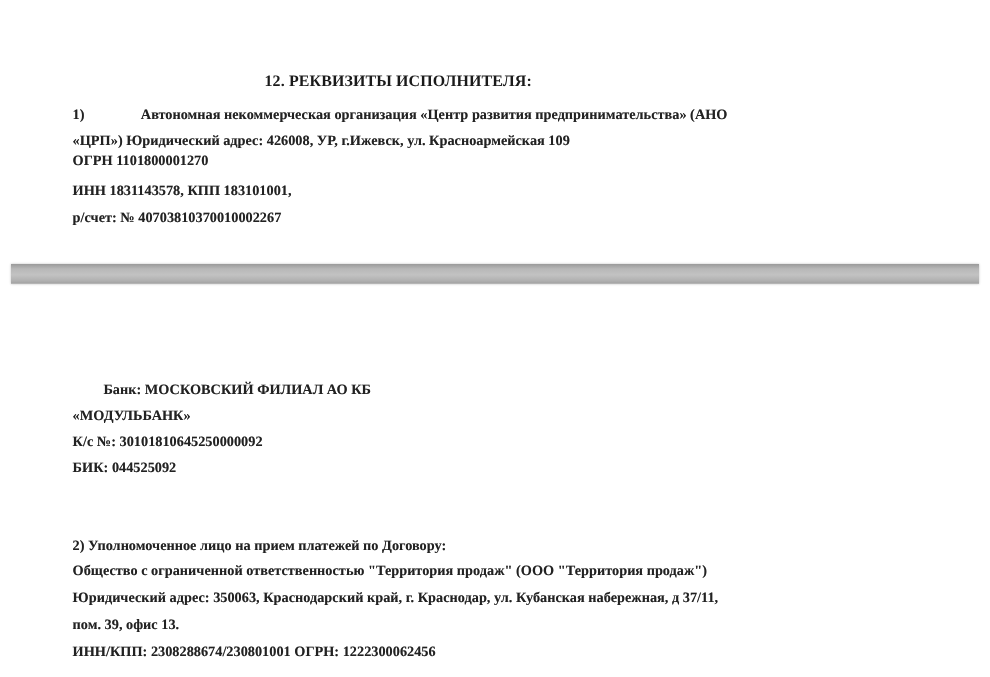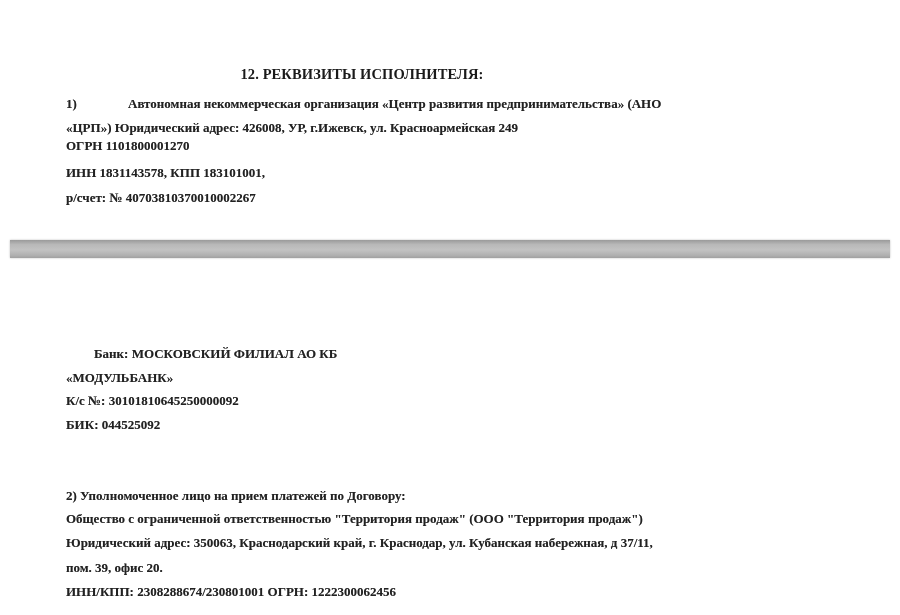--- a/index.html
+++ b/index.html
@@ -59,31 +59,31 @@
 </head>
 <body>
 
 <div class="page">
 
   <div class="heading">12.  РЕКВИЗИТЫ ИСПОЛНИТЕЛЯ:</div>
 
   <div class="line" style="top:95px;">
     <span class="num-tab">1)</span><span>Автономная некоммерческая организация «Центр развития предпринимательства» (АНО</span>
   </div>
-  <div class="line" style="top:119px;">«ЦРП») Юридический адрес: 426008, УР, г.Ижевск, ул. Красноармейская 249</div>
+  <div class="line" style="top:119px;">«ЦРП») Юридический адрес: 426008, УР, г.Ижевск, ул. Красноармейская 109</div>
   <div class="line" style="top:137px;">ОГРН 1101800001270</div>
   <div class="line" style="top:164px;">ИНН 1831143578, КПП 183101001,</div>
   <div class="line" style="top:189px;">р/счет: № 40703810370010002267</div>
 
   <div class="divider"></div>
 
   <div class="line" style="top:345px;margin-left:28px;">Банк: МОСКОВСКИЙ ФИЛИАЛ АО КБ</div>
   <div class="line" style="top:369px;">«МОДУЛЬБАНК»</div>
   <div class="line" style="top:392px;">К/с №: 30101810645250000092</div>
   <div class="line" style="top:416px;">БИК: 044525092</div>
 
   <div class="line" style="top:487px;">2) Уполномоченное лицо на прием платежей по Договору:</div>
   <div class="line" style="top:510px;">Общество с ограниченной ответственностью "Территория продаж" (ООО "Территория продаж")</div>
   <div class="line" style="top:534px;">Юридический адрес: 350063, Краснодарский край, г. Краснодар, ул. Кубанская набережная, д 37/11,</div>
-  <div class="line" style="top:559px;">пом. 39, офис 20.</div>
+  <div class="line" style="top:559px;">пом. 39, офис 13.</div>
   <div class="line" style="top:583px;">ИНН/КПП: 2308288674/230801001 ОГРН: 1222300062456</div>
 
 </div>
 
 </body></html>

